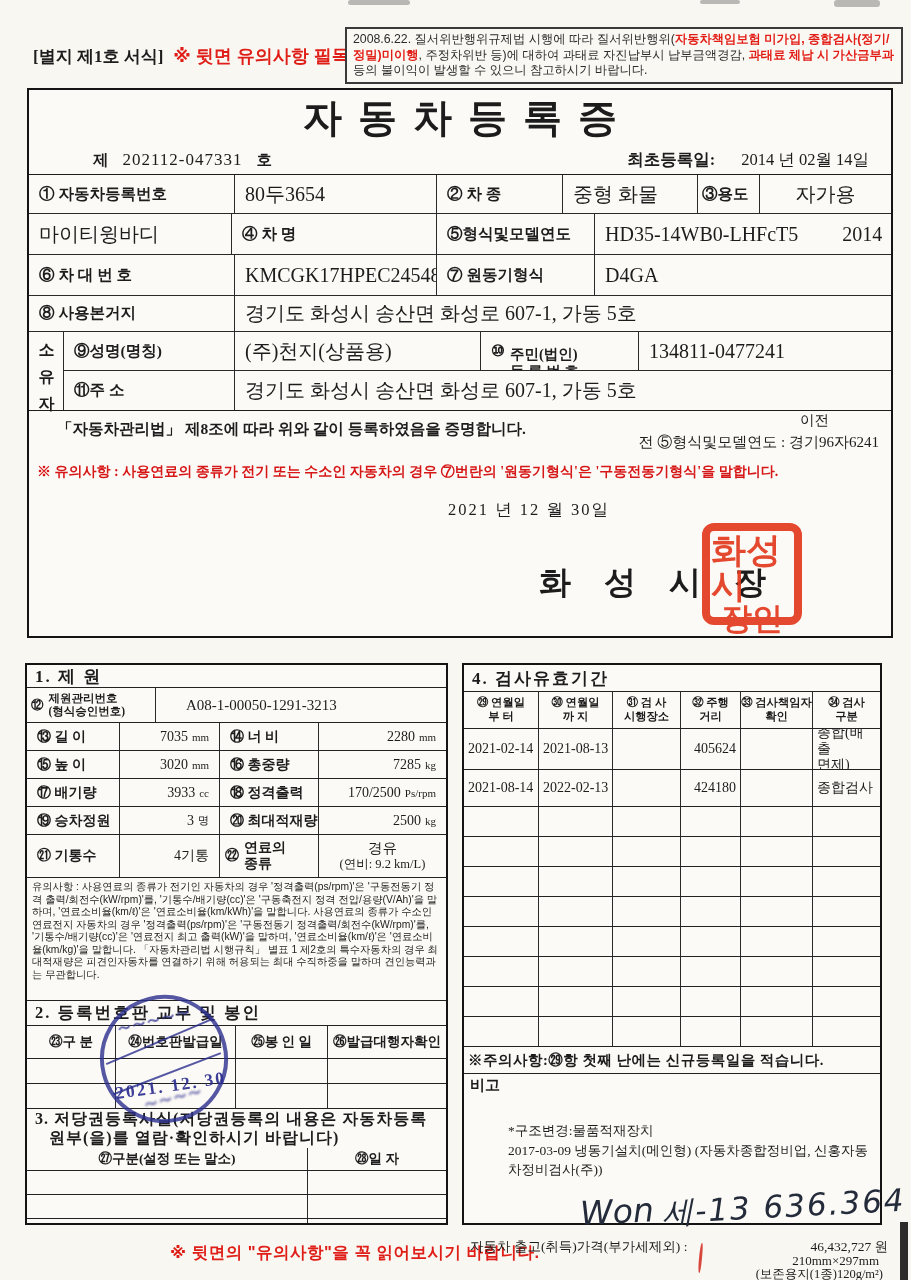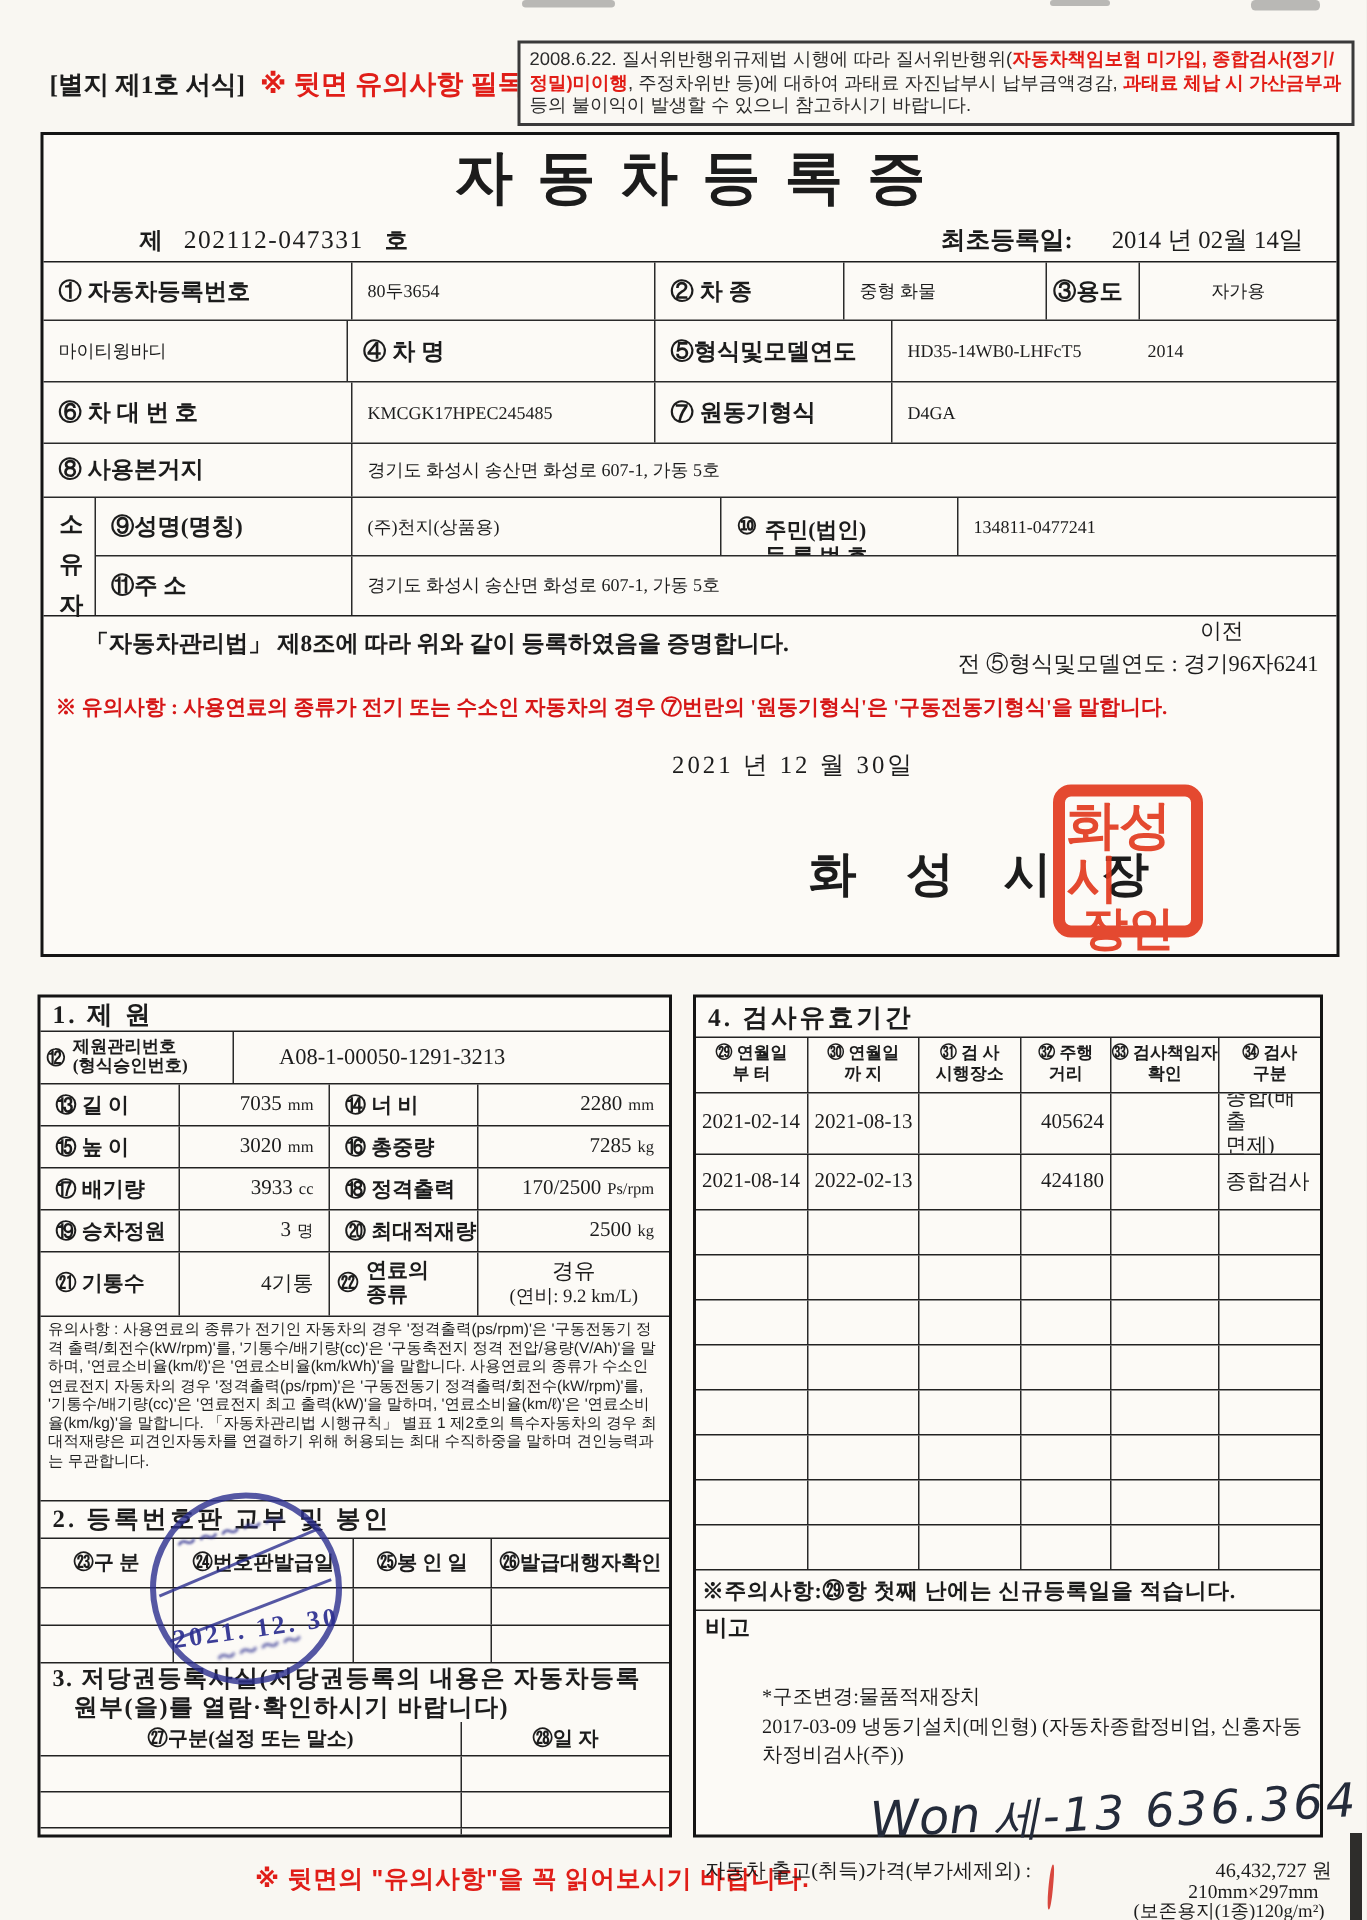--- a/index.html
+++ b/index.html
@@ -37,21 +37,21 @@
   .doc-no-num{font-size:17px; letter-spacing:1px;}
   .doc-no-right{margin-left:auto; display:flex; align-items:baseline; gap:26px; margin-right:8px;}
   .doc-no-right .bold{font-weight:bold;}
 
   .mtable{border-top:1.7px solid #1d1d1d; border-bottom:1.7px solid #1d1d1d;}
   .mrow{display:flex; border-top:1.5px solid #2a2a2a; align-items:stretch;}
   .mrow:first-child{border-top:none;}
   .c{border-left:1.5px solid #2a2a2a; display:flex; align-items:center; padding:0 10px; box-sizing:border-box; overflow:hidden; white-space:nowrap;}
   .c:first-child{border-left:none;}
   .lb{font-weight:bold; font-size:15.5px;}
-  .vl{font-size:12px;}
+  .vl{font-size:20px;}
   .owner-wrap{display:flex; border-top:1.5px solid #2a2a2a; align-items:stretch;}
   .owner-vert{width:34px; display:flex; align-items:center; justify-content:center;
     font-weight:bold; font-size:16px; writing-mode:vertical-rl; text-orientation:upright; letter-spacing:10px;}
   .owner-right{flex:1; display:flex; flex-direction:column; border-left:1.5px solid #2a2a2a;}
   .owner-right .mrow:first-child{border-top:none;}
   .two-line{display:flex; flex-direction:column; line-height:1.15; justify-content:center;}
   .two-line span{display:block;}
   .circ{margin-right:5px;}
 
   .statement-area{position:relative; flex:1;}

